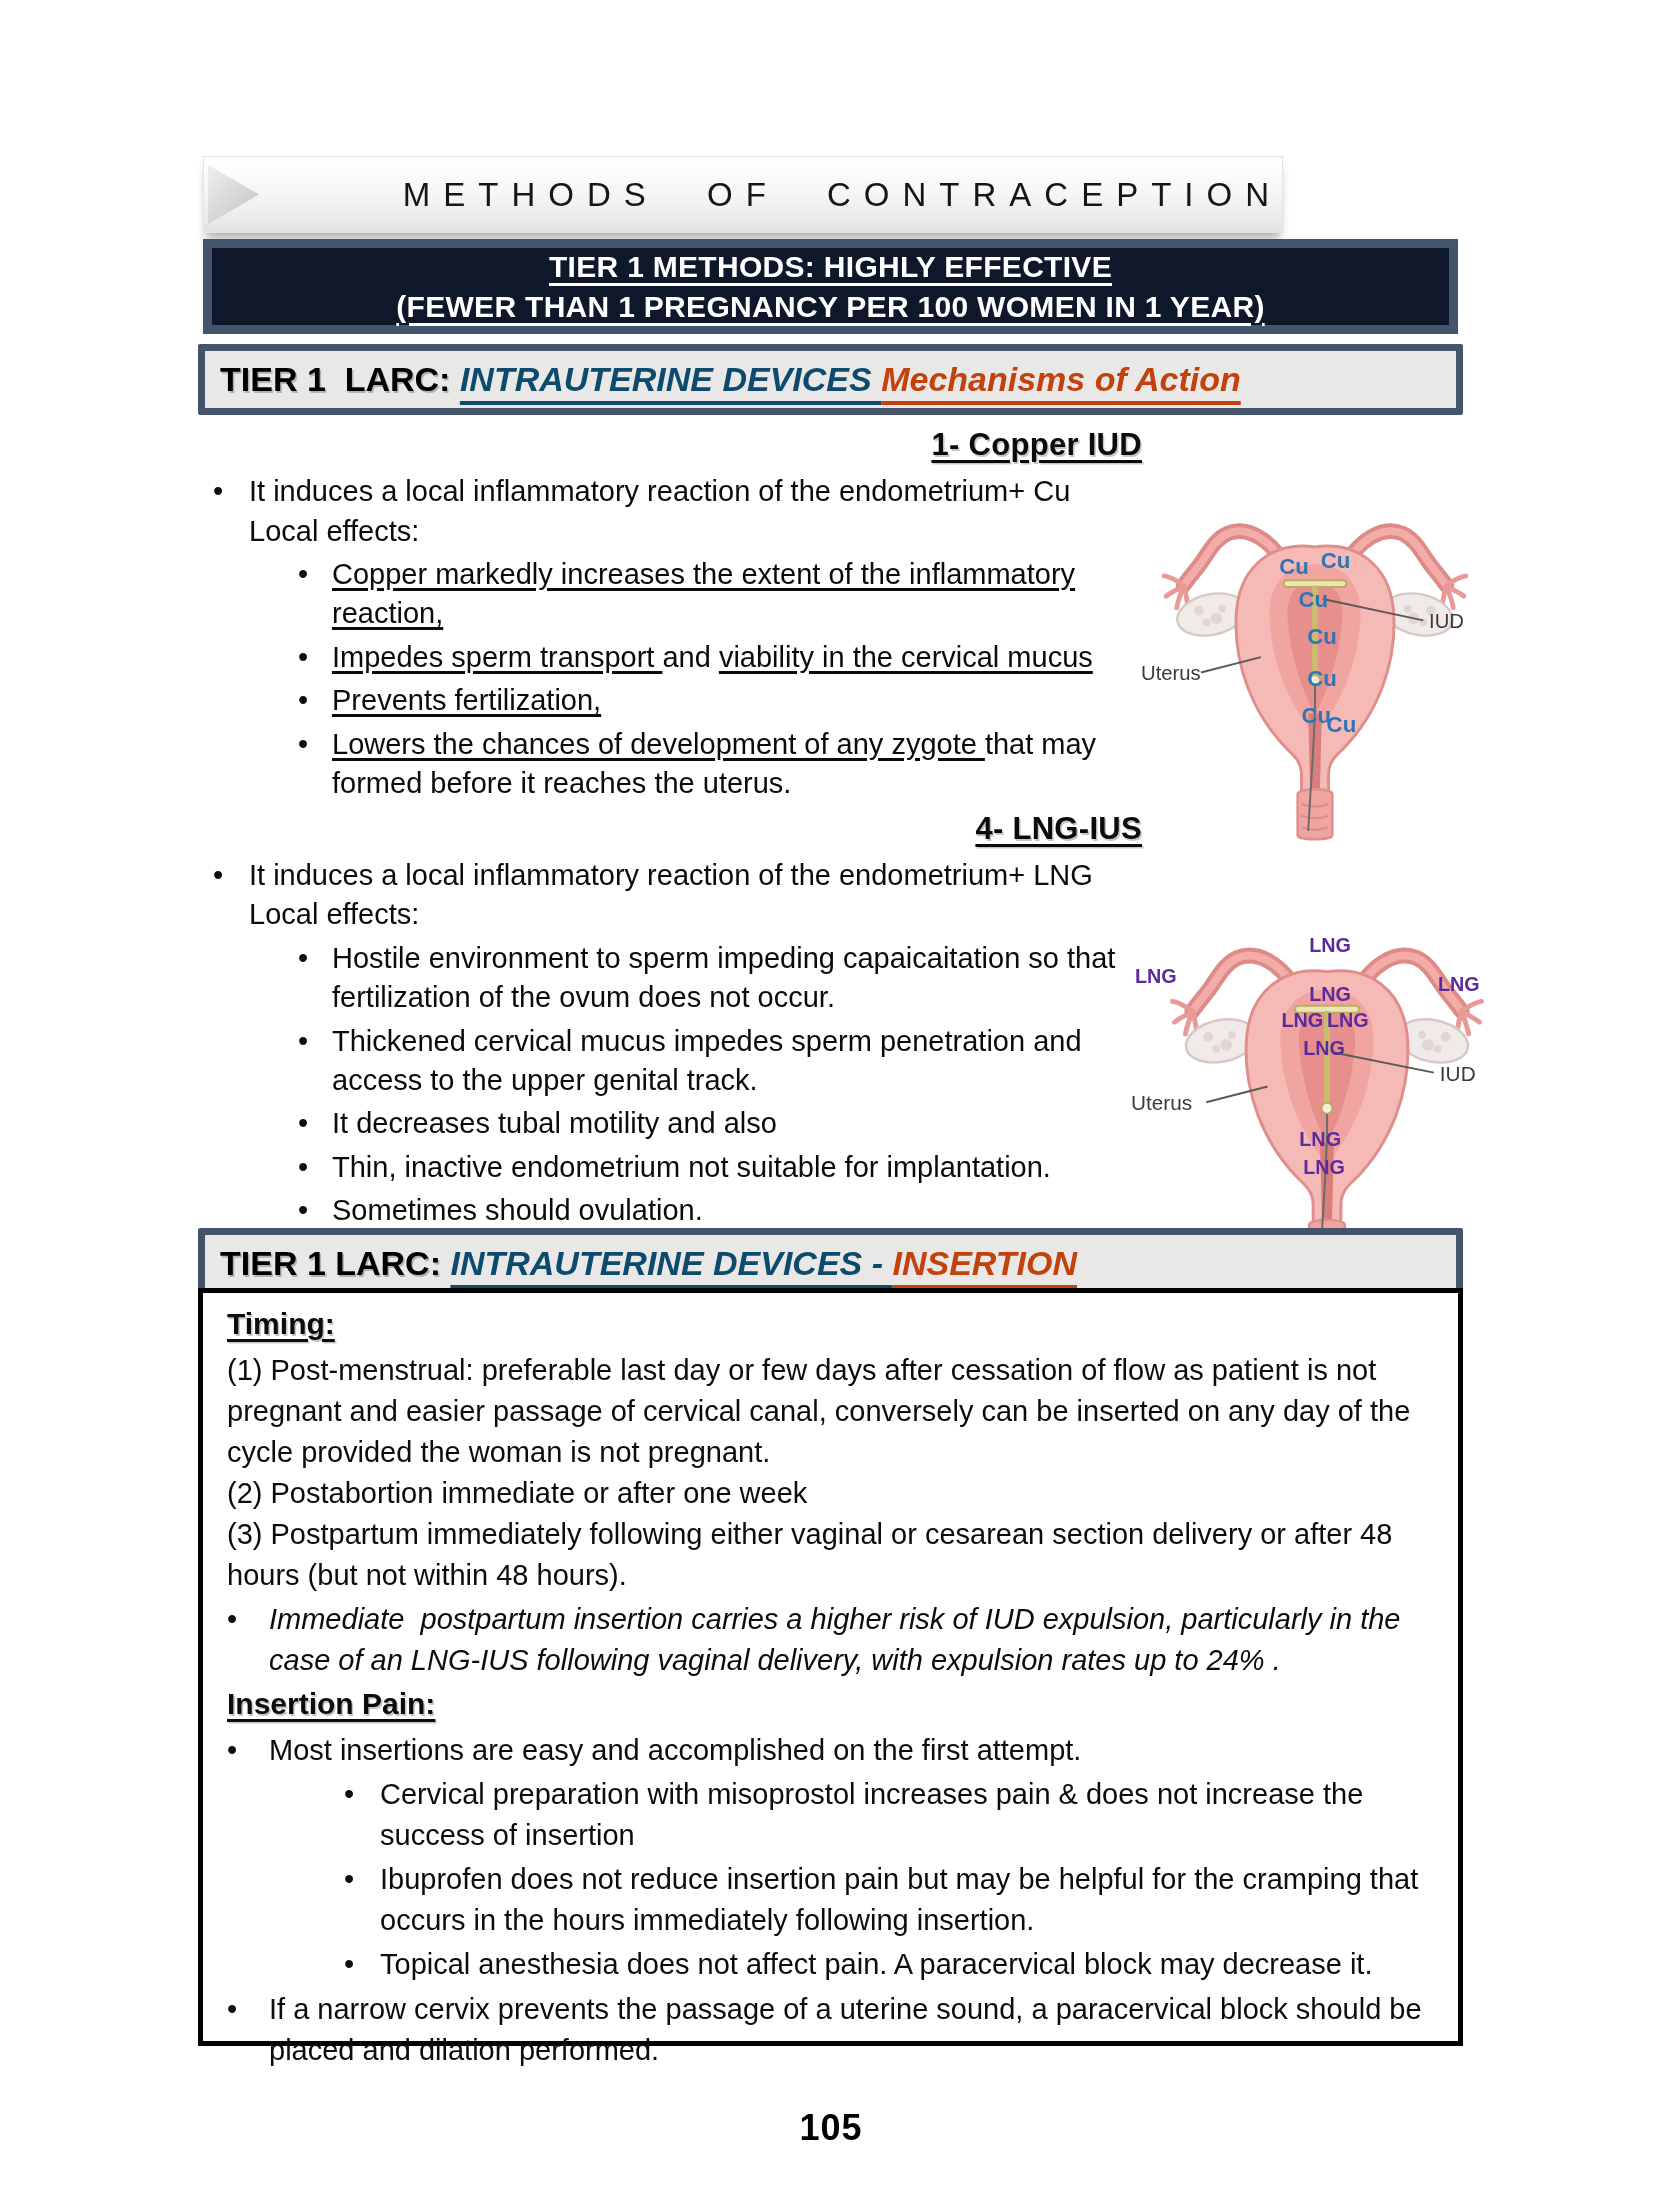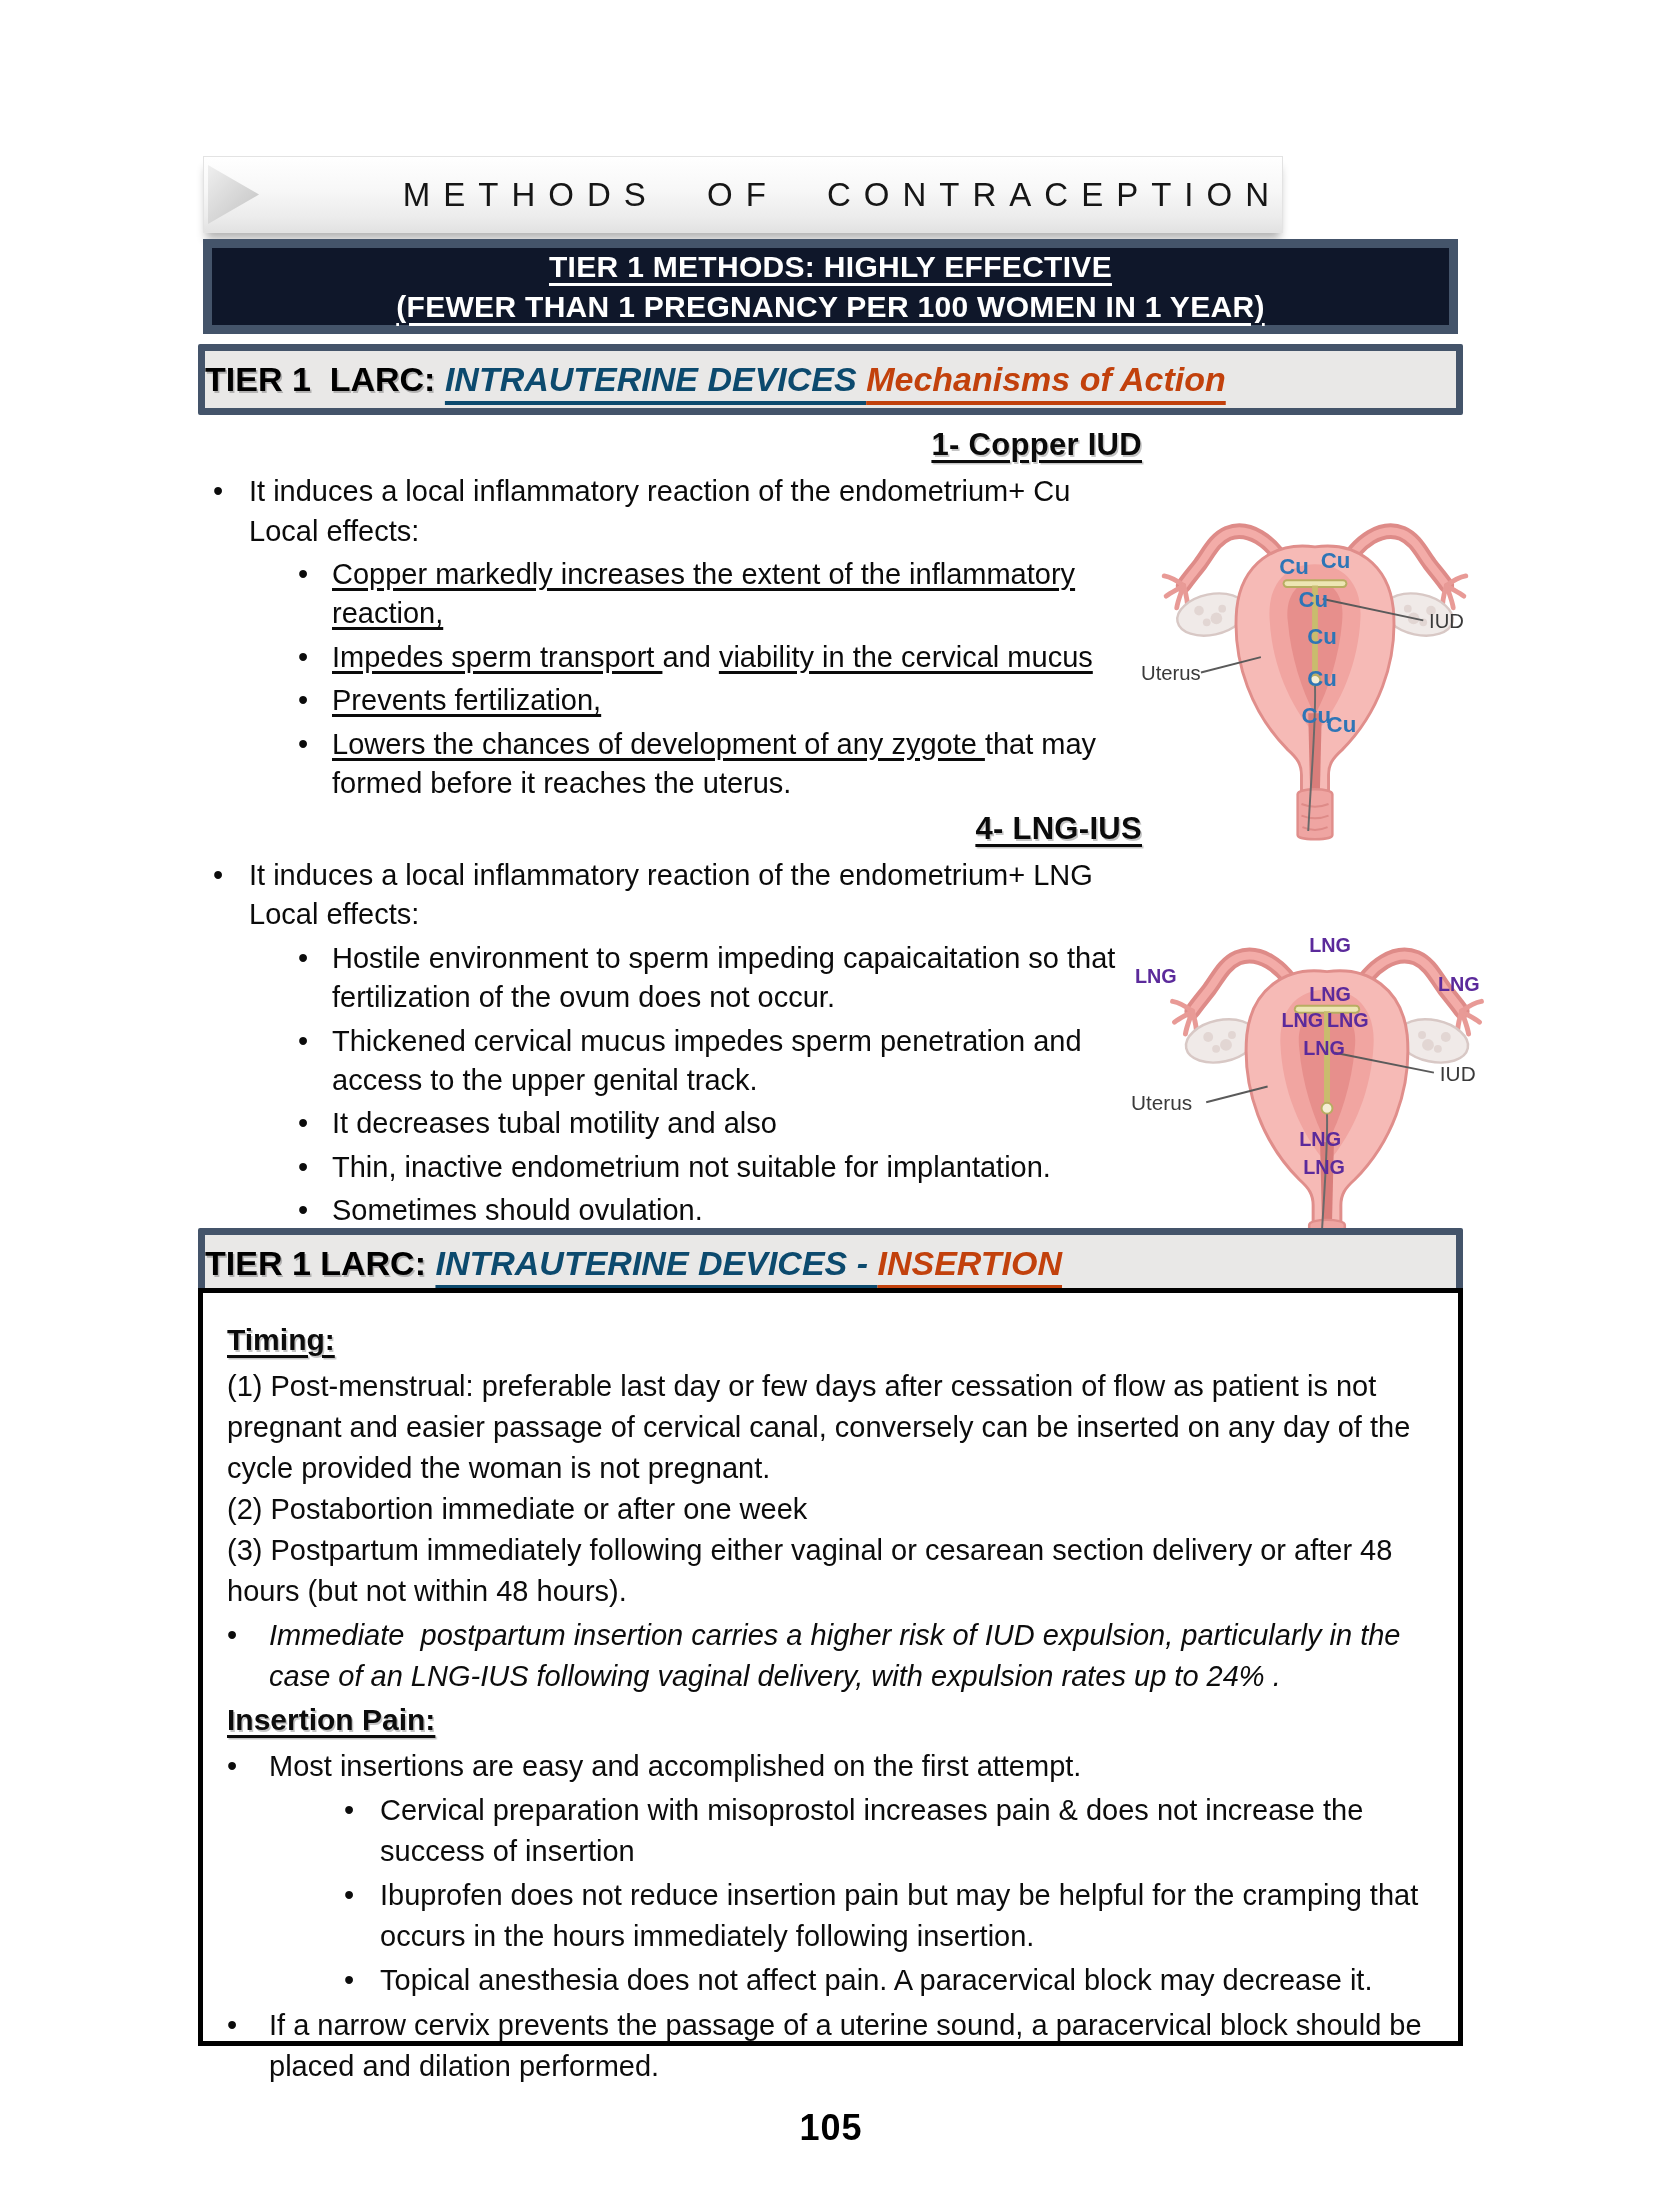--- a/index.html
+++ b/index.html
@@ -37,21 +37,21 @@
   .purple-line {
     color:#ffffff; font-weight:bold; font-size:30px; line-height:40px;
     text-decoration:underline; text-decoration-thickness:2.5px; text-underline-offset:6px;
     white-space:pre; letter-spacing:0.3px;
   }
 
   
   .section-banner {
     position:absolute; left:198px; width:1265px; height:71px;
     background:#E9E8E7; border:7px solid #44546A; border-radius:2px;
-    display:flex; align-items:center; 
+    display:flex; align-items:center; padding-left:15px;
     font-size:34px; font-weight:bold; white-space:pre;
   }
   .banner-mech { top:344px; }
   .banner-insert { top:1228px; }
   .sb-prefix { color:#000; text-shadow:1.5px 1.5px 0 rgba(110,110,110,0.45); }
   .sb-slate {
     color:#0c4a6e; font-style:italic;
     text-decoration:underline; text-decoration-thickness:4px; text-underline-offset:10px;
   }
   .sb-blue {
@@ -74,21 +74,21 @@
   .bullet1 { display:flex; margin:2px 0; }
   .bullet1 > .dot { flex:0 0 36px; }
   .bullet2 { display:flex; margin:4px 0 4px 85px; }
   .bullet2 > .dot { flex:0 0 34px; }
   .u { text-decoration:underline; text-decoration-thickness:2.5px; text-underline-offset:4px; }
 
   
   .content-box {
     position:absolute; left:198px; top:1288px; width:1265px; height:758px;
     border:5px solid #000; background:#fff;
-    padding:24px 22px 0 24px;
+    padding:8px 22px 0 24px;
     font-size:29px; line-height:1.42;
   }
   .box-h {
     font-size:30px; font-weight:bold; margin:2px 0 4px 0;
     text-decoration:underline; text-decoration-thickness:3px; text-underline-offset:5px;
     text-shadow:1.5px 1.5px 0 rgba(110,110,110,0.4);
   }
   .box-p { margin:0; }
   .note-bullet { display:flex; font-style:italic; margin:2px 0; }
   .note-bullet > .dot { flex:0 0 42px; font-style:normal; }

